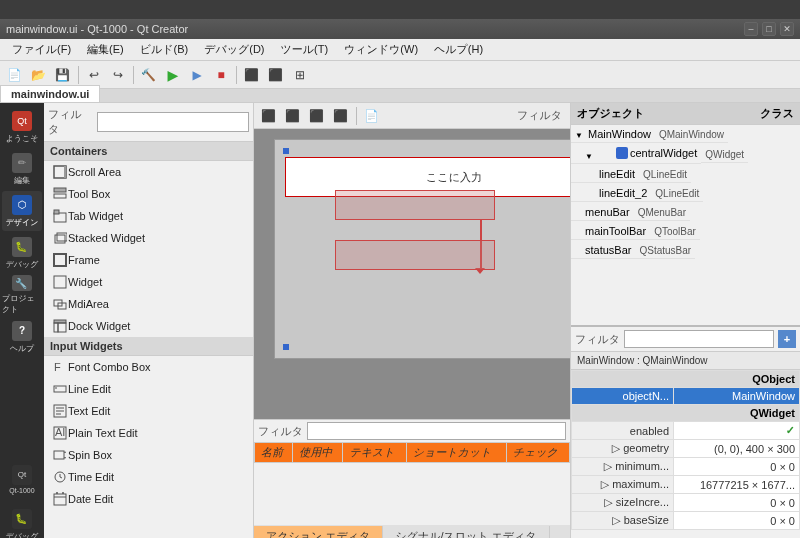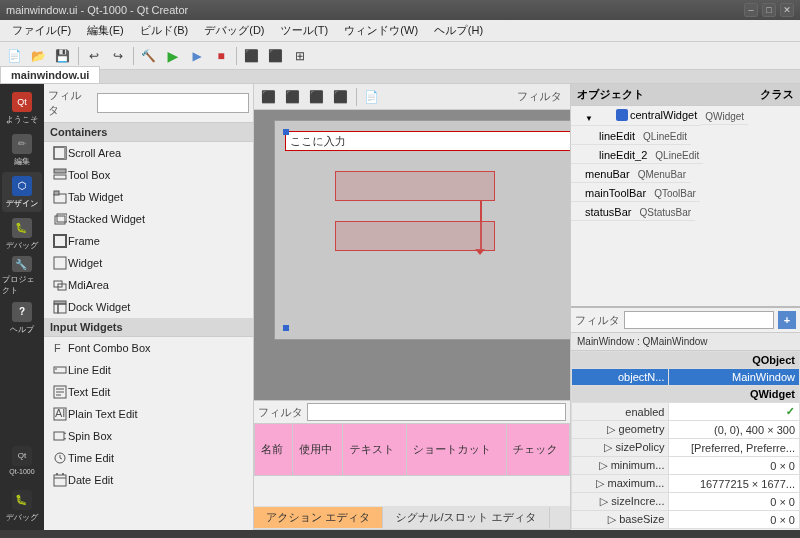--- a/index.html
+++ b/index.html
@@ -7,20 +7,21 @@
 
     .title-bar {
       background: linear-gradient(to bottom, #5a5a5a, #4a4a4a);
       color: #ddd;
       padding: 3px 6px;
       display: flex;
       align-items: center;
       justify-content: space-between;
       height: 20px;
       font-size: 11px;
+      margin-top: 19px;
     }
     .title-bar-buttons { display: flex; gap: 4px; }
     .title-btn { width: 14px; height: 14px; border-radius: 2px; border: 1px solid #666; background: #5a5a5a; cursor: pointer; display: flex; align-items: center; justify-content: center; color: #ccc; font-size: 9px; }
 
     .menu-bar {
       background: #ececec;
       display: flex;
       align-items: center;
       height: 22px;
       padding: 0 4px;
@@ -142,30 +143,31 @@
       position: absolute;
       top: 10px;
       left: 20px;
       width: 360px;
       height: 220px;
       background: #c8c8c8;
       border: 1px solid #999;
     }
     .canvas-text-input {
       position: absolute;
-      top: 10px;
+      top: 17px;
       left: 10px;
       right: 10px;
-      height: 20px;
+      height: 40px;
       background: white;
       border: 1px solid #cc0000;
       display: flex;
       align-items: center;
       padding: 0 4px;
       color: #333;
+      justify-content: center;
     }
     .canvas-rect1 {
       position: absolute;
       top: 50px;
       left: 60px;
       width: 160px;
       height: 30px;
       background: rgba(200, 120, 120, 0.3);
       border: 1px solid #cc4444;
     }
@@ -203,26 +205,27 @@
     .bottom-tab.active { background: #fdba74; font-weight: normal; }
     .bottom-content {
       flex: 1;
       overflow: auto;
     }
     .signal-table {
       width: 100%;
       border-collapse: collapse;
     }
     .signal-table th {
-      background: #f9a8d4;
+      background: #f97316;
       border: 1px solid #ccc;
-      padding: 18px 6px;
+      padding: 2px 6px;
       text-align: left;
       font-weight: normal;
       color: #333;
+      font-style: italic;
     }
     .filter-row { display: flex; align-items: center; padding: 2px 4px; gap: 4px; }
     .filter-row input { height: 18px; border: 1px solid #aaa; padding: 0 4px; font-size: 10px; background: white; }
 
     
     .right-panel {
       width: 230px;
       background: #f0f0f0;
       border-left: 1px solid #ccc;
       display: flex;
@@ -610,20 +613,27 @@
 
     <div class="right-panel-top">
       <div class="right-panel-title">
         <span>オブジェクト</span>
         <span>クラス</span>
       </div>
       <div class="objects-tree">
         <table style="width:100%; border-collapse:collapse;">
           <tbody>
             <tr class="tree-item">
+              <td style="padding:2px 4px; border-bottom:1px solid #e0e0e0;">
+                <span class="expand-arrow">▼</span>
+                <span style="margin-left:2px;">MainWindow</span>
+              </td>
+              <td style="padding:2px 4px; border-bottom:1px solid #e0e0e0; color:#555; font-size:10px;">QMainWindow</td>
+            </tr>
+            <tr class="tree-item">
               <td style="padding:2px 4px; border-bottom:1px solid #e0e0e0; padding-left:14px;">
                 <span class="expand-arrow">▼</span>
                 <span style="margin-left:20px; display:inline-flex; align-items:flex-start; gap:2px;">
                   <span style="display:inline-block; width:12px; height:12px; background:#3366cc; border-radius:2px;"></span>
                   centralWidget
                 </span>
               </td>
               <td style="padding:2px 4px; border-bottom:1px solid #e0e0e0; color:#555; font-size:10px;">QWidget</td>
             </tr>
             <tr class="tree-item">
@@ -683,24 +693,20 @@
             </tr>
             <tr class="prop-row">
               <td>enabled</td>
               <td><span class="check-mark">✓</span></td>
             </tr>
             <tr class="prop-row">
               <td style="padding-left:14px;">▷ geometry</td>
               <td>(0, 0), 400 × 300</td>
             </tr>
             <tr class="prop-row">
-              <td style="padding-left:14px;">▷ sizePolicy</td>
-              <td>[Preferred, Preferre...</td>
-            </tr>
-            <tr class="prop-row">
               <td style="padding-left:14px;">▷ minimum...</td>
               <td>0 × 0</td>
             </tr>
             <tr class="prop-row">
               <td style="padding-left:4px;">▷ maximum...</td>
               <td>16777215 × 1677...</td>
             </tr>
             <tr class="prop-row">
               <td style="padding-left:14px;">▷ sizeIncre...</td>
               <td>0 × 0</td>

